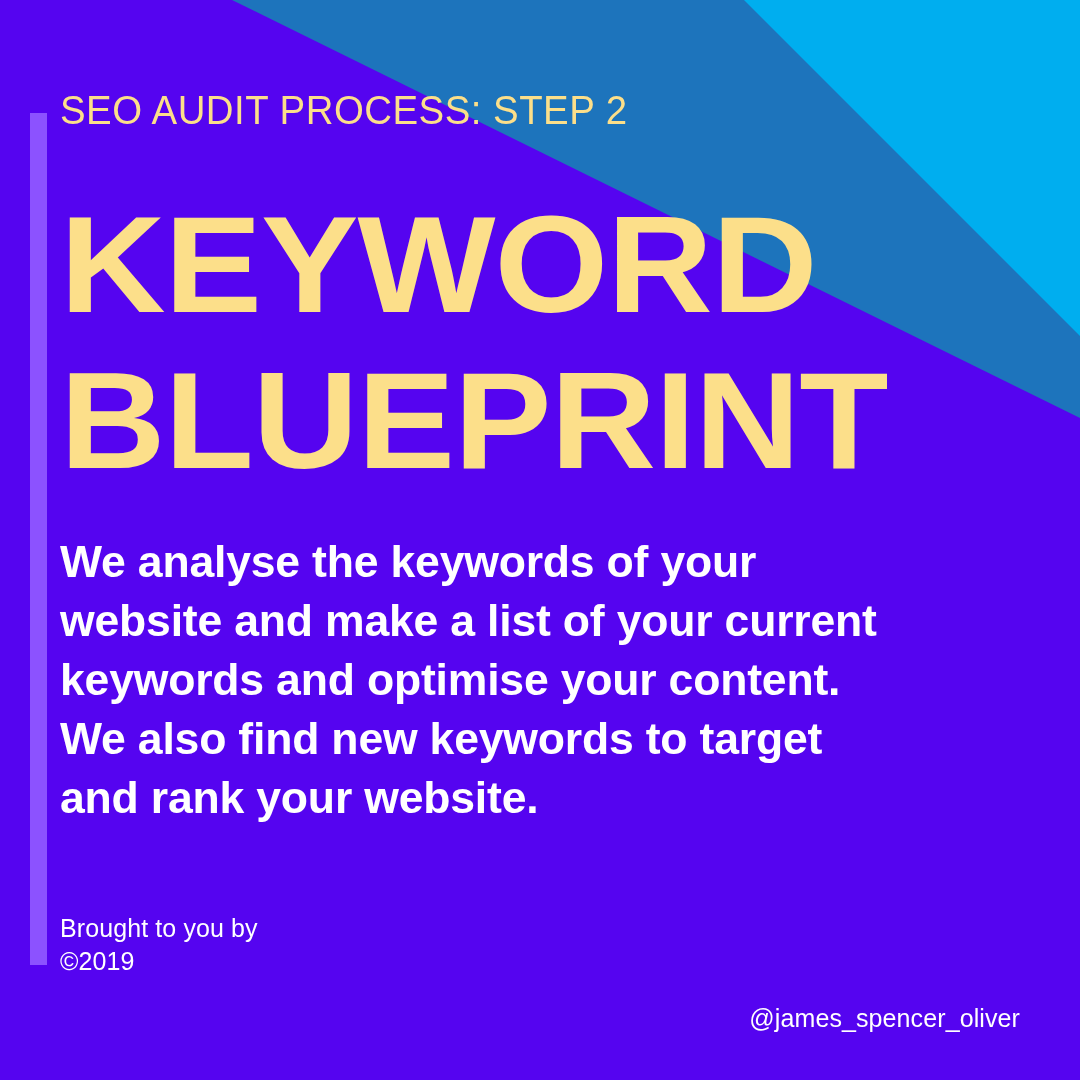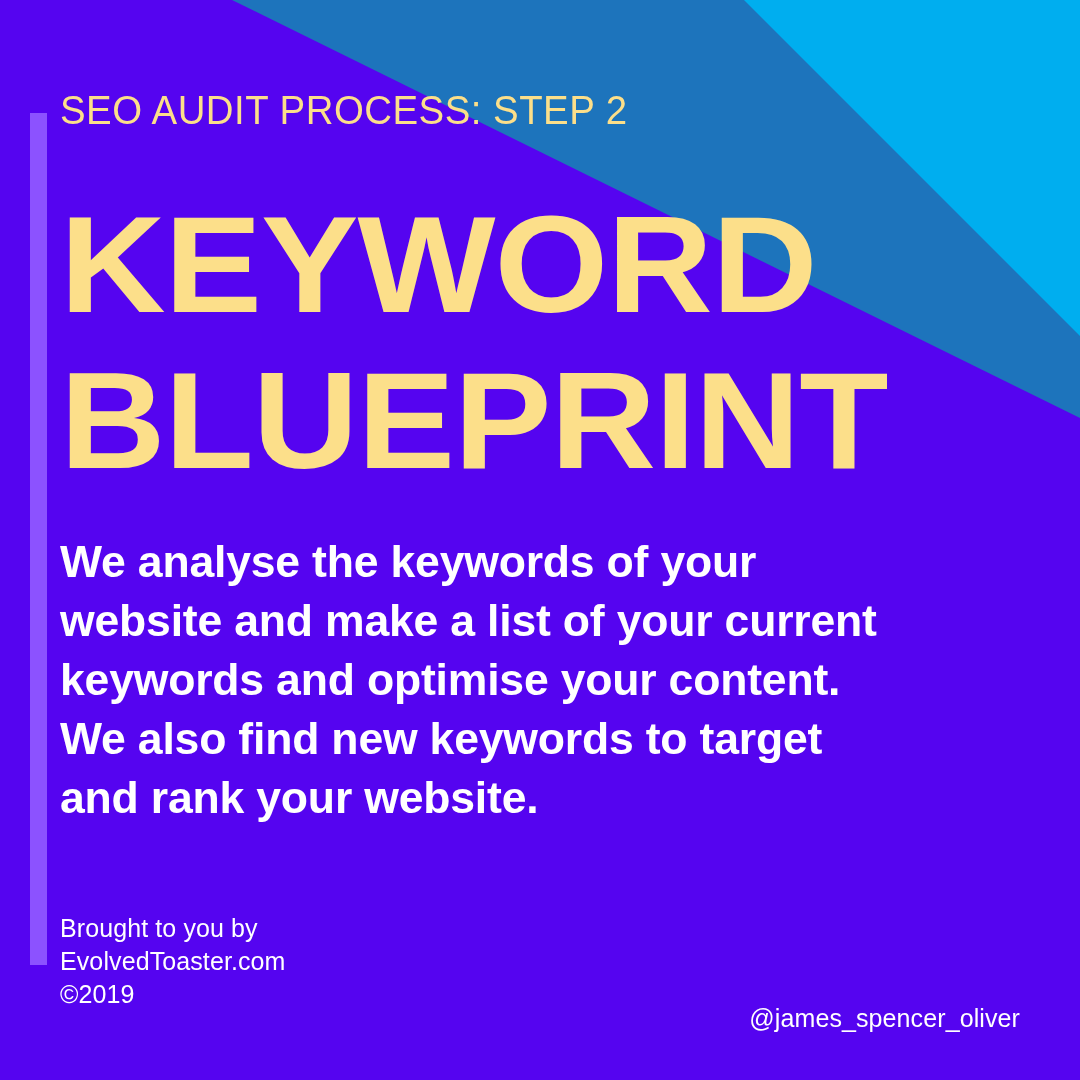--- a/index.html
+++ b/index.html
@@ -152,20 +152,19 @@
     <div class="body-copy">
       <span class="bc-line">We analyse the keywords of your</span>
       <span class="bc-line">website and make a list of your current</span>
       <span class="bc-line">keywords and optimise your content.</span>
       <span class="bc-line">We also find new keywords to target</span>
       <span class="bc-line">and rank your website.</span>
     </div>
 
     <div class="footer-left">
       <span class="fl-line">Brought to you by</span>
-      <span class="fl-line">EvolvedToaster.com</span>
       <span class="fl-line">©2019</span>
     </div>
 
     <div class="footer-handle">@james_spencer_oliver</div>
 
   </div>
 </div>
 
 </body></html>

